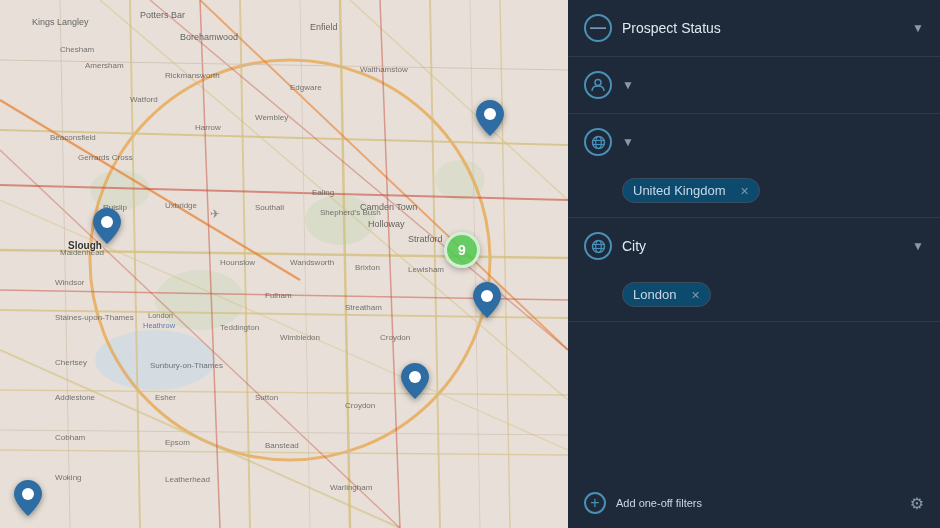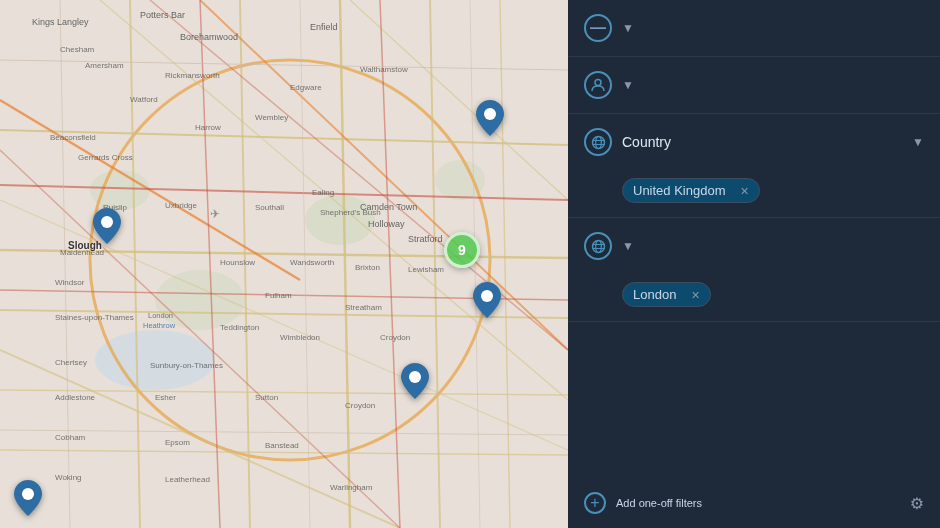--- a/index.html
+++ b/index.html
@@ -312,20 +312,21 @@
   </div>
 </div>
 
 <div id="sidebar">
 
   <div class="filter-section">
     <div class="filter-header">
       <div class="filter-icon">
         <span style="font-size:16px;color:#7899bb;font-weight:bold;">—</span>
       </div>
+      <span class="filter-title">Prospect Status</span>
       <span class="chevron-icon">▼</span>
     </div>
   </div>
 
   <div class="filter-section">
     <div class="filter-header">
       <div class="filter-icon">
         <svg width="14" height="14" viewBox="0 0 14 14" fill="none" xmlns="http://www.w3.org/2000/svg">
           <circle cx="7" cy="4.5" r="3" stroke="#4a90b8" stroke-width="1.5" fill="none"></circle>
           <path d="M1 13c0-3.314 2.686-5 6-5s6 1.686 6 5" stroke="#4a90b8" stroke-width="1.5" fill="none"></path>
@@ -338,41 +339,41 @@
   <div class="filter-section">
     <div class="filter-header">
       <div class="filter-icon globe">
         <svg width="15" height="15" viewBox="0 0 15 15" fill="none" xmlns="http://www.w3.org/2000/svg">
           <circle cx="7.5" cy="7.5" r="6" stroke="#4a90b8" stroke-width="1.5" fill="none"></circle>
           <ellipse cx="7.5" cy="7.5" rx="2.8" ry="6" stroke="#4a90b8" stroke-width="1.2" fill="none"></ellipse>
           <line x1="1.5" y1="5.5" x2="13.5" y2="5.5" stroke="#4a90b8" stroke-width="1.2"></line>
           <line x1="1.5" y1="9.5" x2="13.5" y2="9.5" stroke="#4a90b8" stroke-width="1.2"></line>
         </svg>
       </div>
-      <span class="filter-title">Country</span>
       <span class="chevron-icon">▼</span>
     </div>
     <div class="filter-body">
       <div class="filter-tag">
         <span>United Kingdom</span>
         <span class="filter-tag-close">×</span>
       </div>
     </div>
   </div>
 
   <div class="filter-section">
     <div class="filter-header">
       <div class="filter-icon globe">
         <svg width="15" height="15" viewBox="0 0 15 15" fill="none" xmlns="http://www.w3.org/2000/svg">
           <circle cx="7.5" cy="7.5" r="6" stroke="#4a90b8" stroke-width="1.5" fill="none"></circle>
           <ellipse cx="7.5" cy="7.5" rx="2.8" ry="6" stroke="#4a90b8" stroke-width="1.2" fill="none"></ellipse>
           <line x1="1.5" y1="5.5" x2="13.5" y2="5.5" stroke="#4a90b8" stroke-width="1.2"></line>
           <line x1="1.5" y1="9.5" x2="13.5" y2="9.5" stroke="#4a90b8" stroke-width="1.2"></line>
         </svg>
       </div>
+      <span class="filter-title">City</span>
       <span class="chevron-icon">▼</span>
     </div>
     <div class="filter-body">
       <div class="filter-tag">
         <span>London</span>
         <span class="filter-tag-close">×</span>
       </div>
     </div>
   </div>
 

